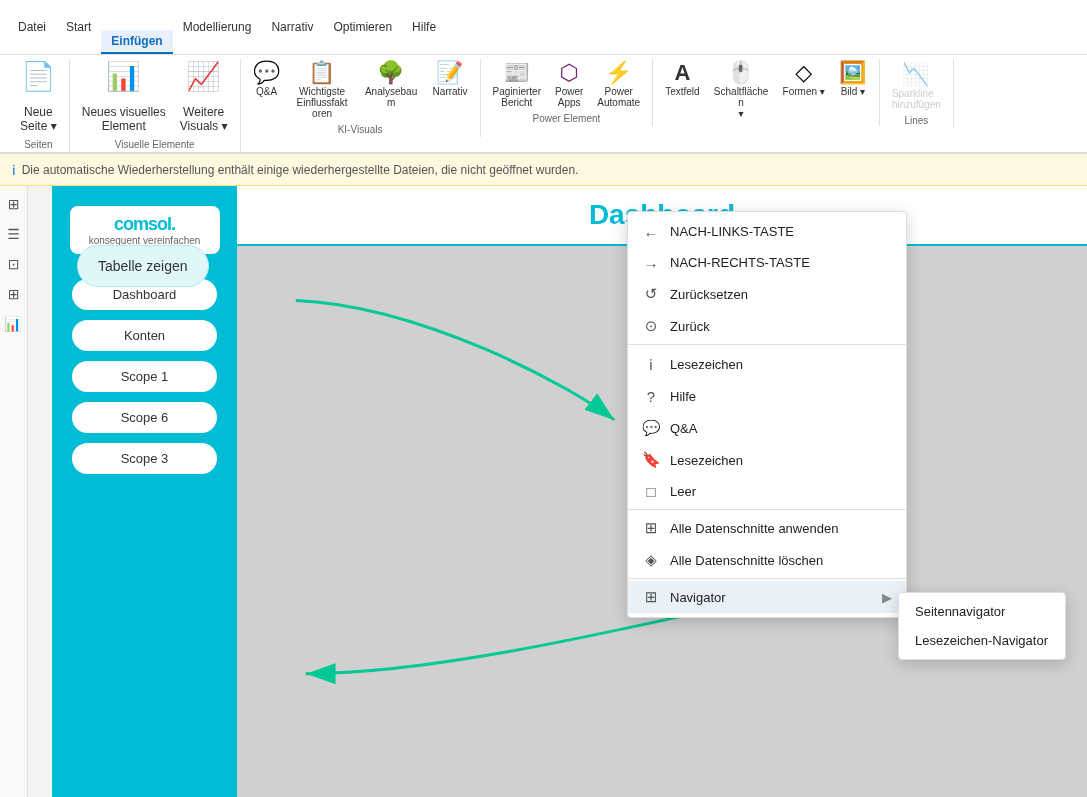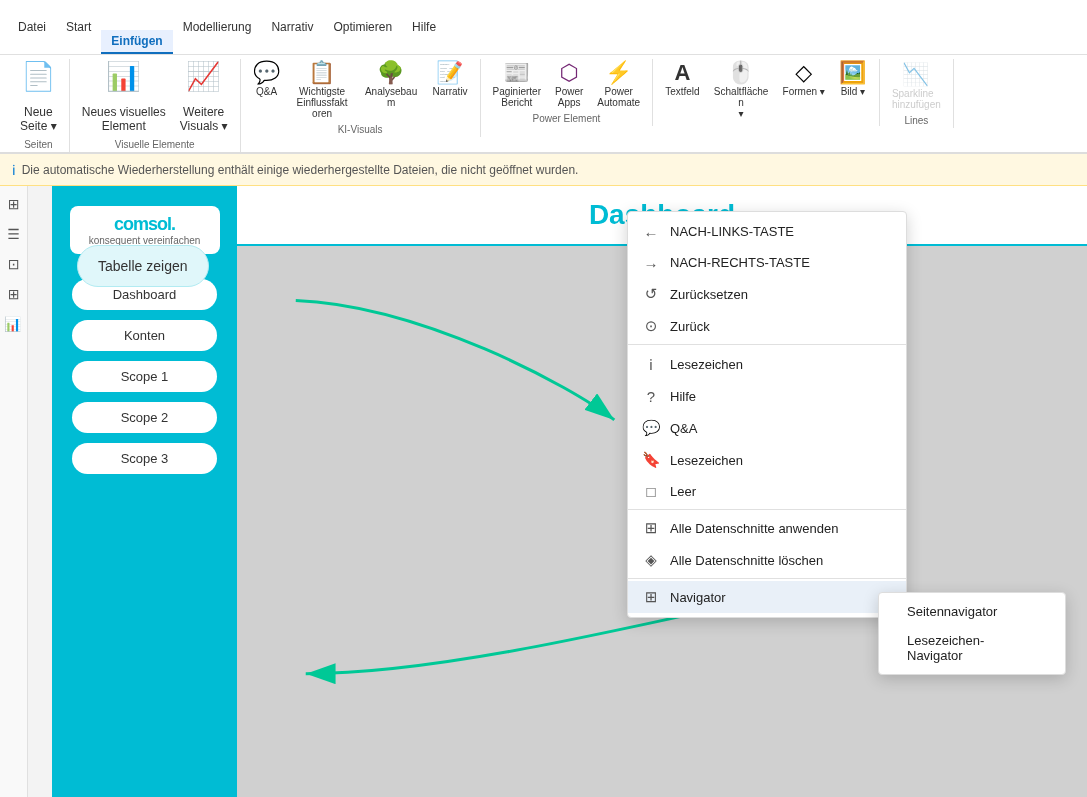--- a/index.html
+++ b/index.html
@@ -63,21 +63,21 @@
     
     .dropdown-menu { position: absolute; right: 180px; top: 25px; background: #fff; border: 1px solid #ddd; border-radius: 4px; box-shadow: 0 4px 16px rgba(0,0,0,0.18); width: 280px; z-index: 100; padding: 4px 0; }
     .dropdown-item { display: flex; align-items: center; gap: 10px; padding: 7px 14px; cursor: pointer; font-size: 13px; color: #222; }
     .dropdown-item .di-icon { font-size: 15px; color: #555; width: 18px; text-align: center; }
     .dropdown-item .di-label { flex: 1; }
     .dropdown-item .di-arrow { color: #888; }
     .dropdown-divider { border: none; border-top: 1px solid #e0e0e0; margin: 2px 0; }
     .dropdown-item.active-submenu { background: #e9f0f8; }
 
     
-    .submenu { position: absolute; right: -160px; top: 380px; background: #fff; border: 1px solid #ddd; border-radius: 4px; box-shadow: 0 4px 16px rgba(0,0,0,0.18); width: 188px; z-index: 101; padding: 4px 12px; }
+    .submenu { position: absolute; right: -160px; top: 380px; background: #fff; border: 1px solid #ddd; border-radius: 4px; box-shadow: 0 4px 16px rgba(0,0,0,0.18); width: 168px; z-index: 101; padding: 4px 0; }
     .submenu-item { padding: 7px 16px; cursor: pointer; font-size: 13px; color: #222; }
 
     
     .pp-icon-paginated { color: #0078d4; font-size: 20px; }
     .pp-icon-apps { color: #742774; font-size: 20px; }
     .pp-icon-automate { color: #0066ff; font-size: 20px; }
 
     .highlighted-tab { background: #e8f0fe; }
   </style>
 </head>
@@ -213,21 +213,21 @@
   <div class="content-area">
 
     <div class="teal-panel">
       <div class="comsol-logo">
         <div class="logo-text">comsol.</div>
         <div class="logo-sub">konsequent vereinfachen</div>
       </div>
       <button class="nav-btn">Dashboard</button>
       <button class="nav-btn">Konten</button>
       <button class="nav-btn">Scope 1</button>
-      <button class="nav-btn">Scope 2</button>
+      <button class="nav-btn">Scope 6</button>
       <button class="nav-btn">Scope 3</button>
     </div>
 
     <div class="dashboard-header">
       <span class="dashboard-title">Dashboard</span>
     </div>
 
     <div class="show-table-btn">Tabelle zeigen</div>
 
     <svg class="arrow-overlay" viewBox="0 0 900 650" xmlns="http://www.w3.org/2000/svg">

